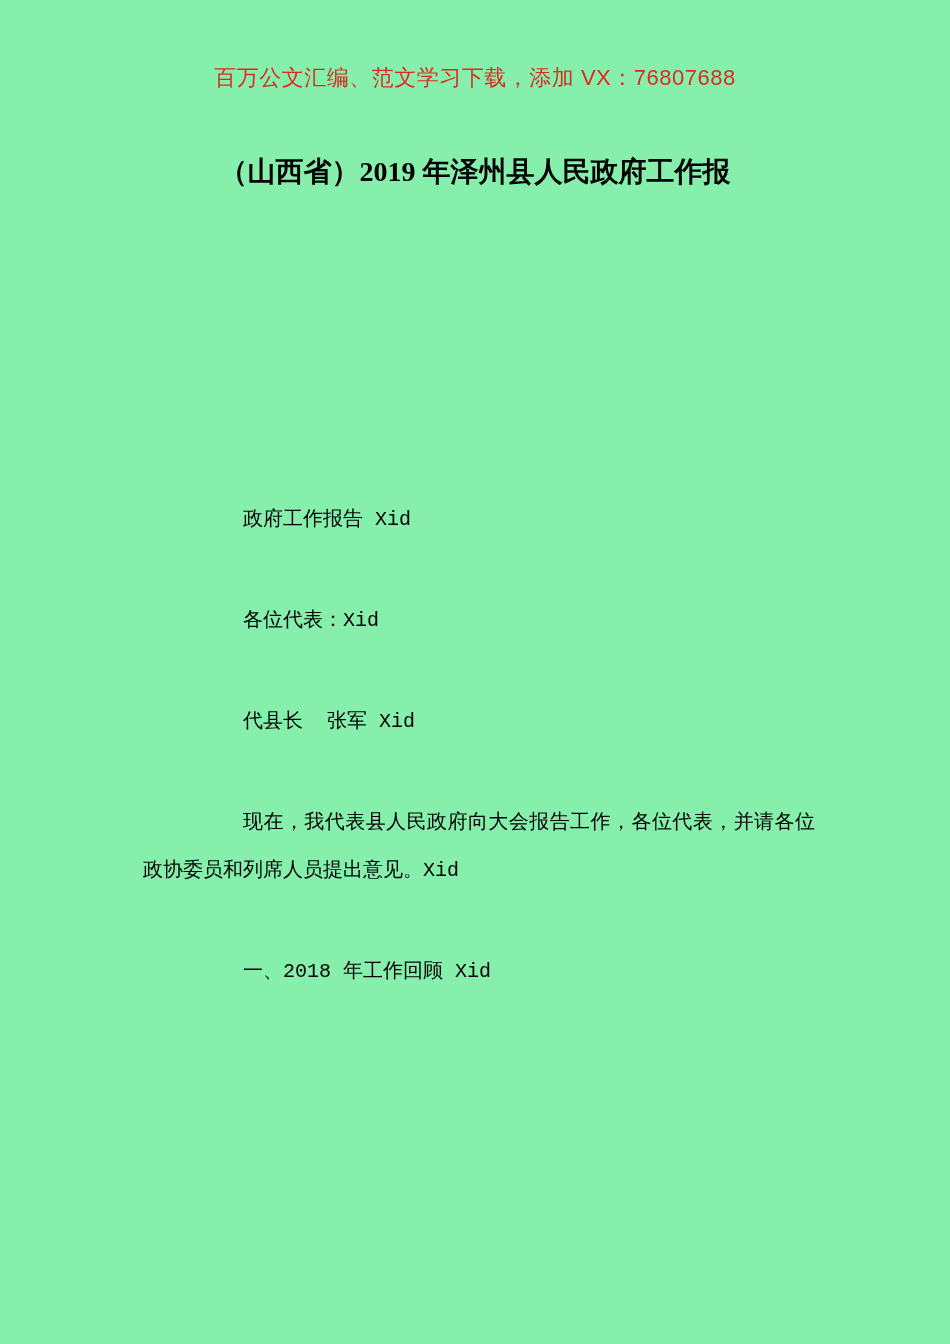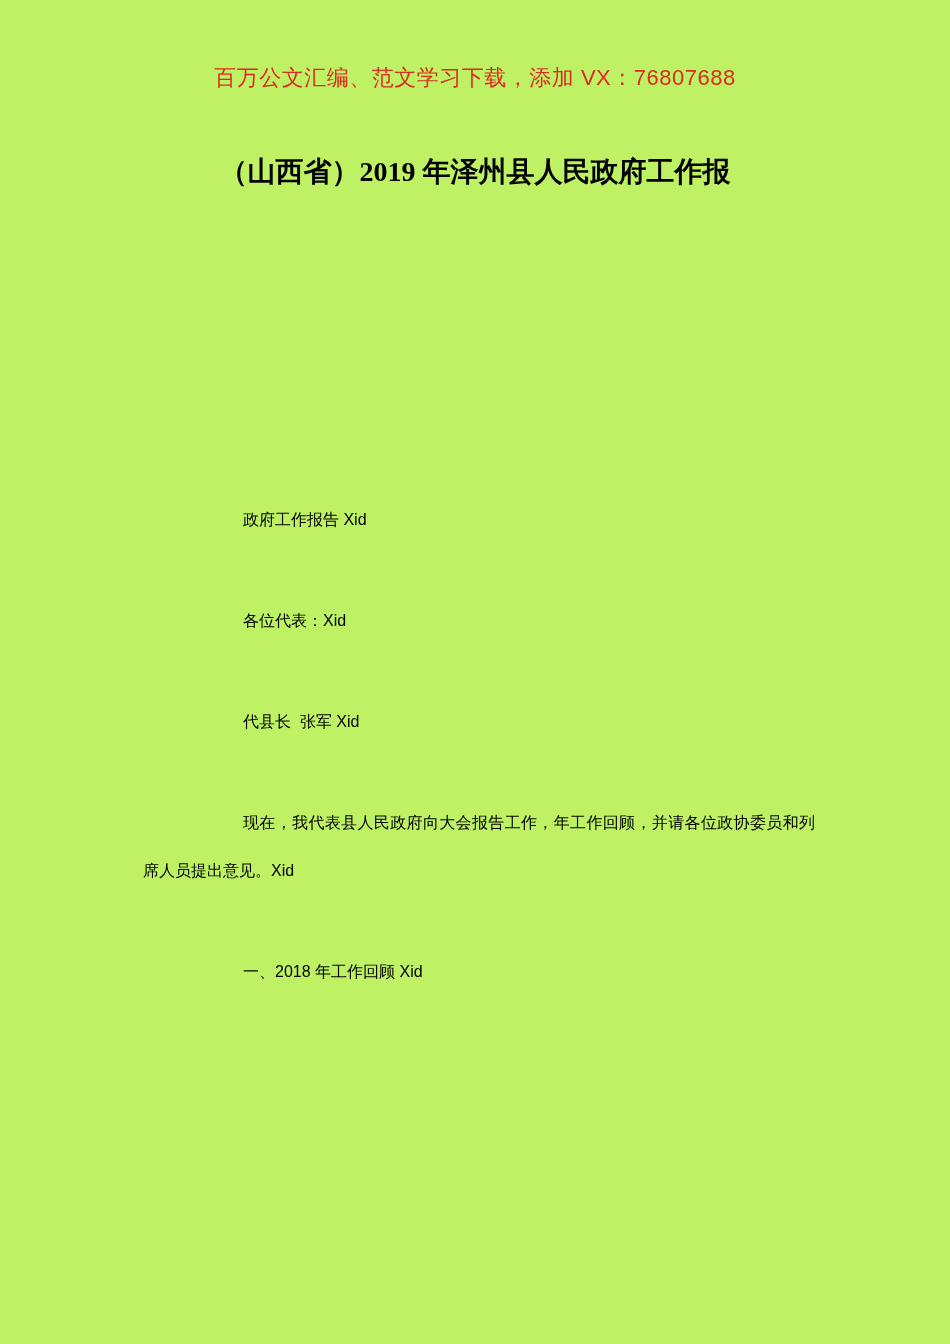--- a/index.html
+++ b/index.html
@@ -9,21 +9,21 @@
   body {
     width: 950px;
     height: 1344px;
     background: #ffffff;
     overflow: hidden;
   }
   .page {
     position: relative;
     width: 950px;
     height: 1344px;
-    background: #bef264;
+    background: #86efac;
     box-sizing: border-box;
   }
   .notice {
     margin: 0;
     padding-top: 64px;
     font-family: "Liberation Sans", "DejaVu Sans", sans-serif;
     font-size: 22px;
     line-height: 28px;
     color: #dc2b22;
     text-align: center;
@@ -36,22 +36,22 @@
     font-size: 28px;
     line-height: 60px;
     color: #000000;
     text-align: center;
   }
   .content {
     margin: 294px 135px 0 143px;
   }
   .para {
     margin: 0 0 53px 0;
-    font-family: Liberation Sans, sans-serif;
-    font-size: 16px;
+    font-family: Liberation Mono, monospace;
+    font-size: 20px;
     line-height: 48px;
     color: #000000;
     text-indent: 100px;
     text-align: justify;
     white-space: pre-wrap;
   }
 </style>
 </head>
 <body>
 
@@ -60,17 +60,17 @@
   <p class="notice">百万公文汇编、范文学习下载，添加 VX：76807688</p>
 
   <h1 class="title">
     <span style="display:block">（山西省）2019 年泽州县人民政府工作报</span>
   </h1>
 
   <div class="content">
     <p class="para">政府工作报告 Xid</p>
     <p class="para">各位代表：Xid</p>
     <p class="para">代县长  张军 Xid</p>
-    <p class="para">现在，我代表县人民政府向大会报告工作，年工作回顾，并请各位政协委员和列席人员提出意见。Xid</p>
+    <p class="para">现在，我代表县人民政府向大会报告工作，各位代表，并请各位政协委员和列席人员提出意见。Xid</p>
     <p class="para">一、2018 年工作回顾 Xid</p>
   </div>
 
 </div>
 
 </body></html>

